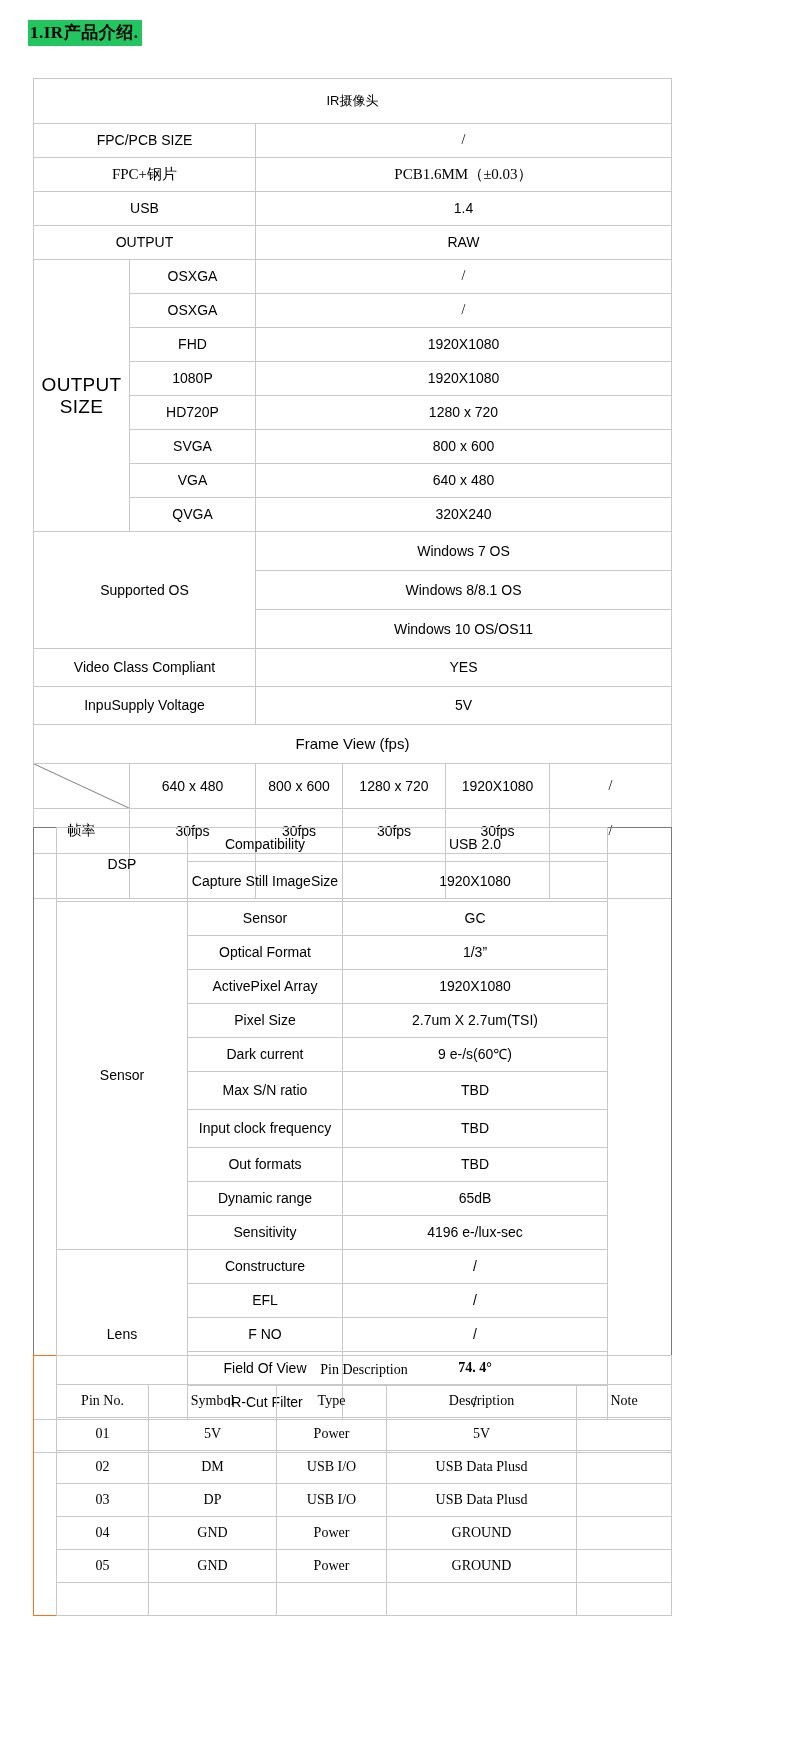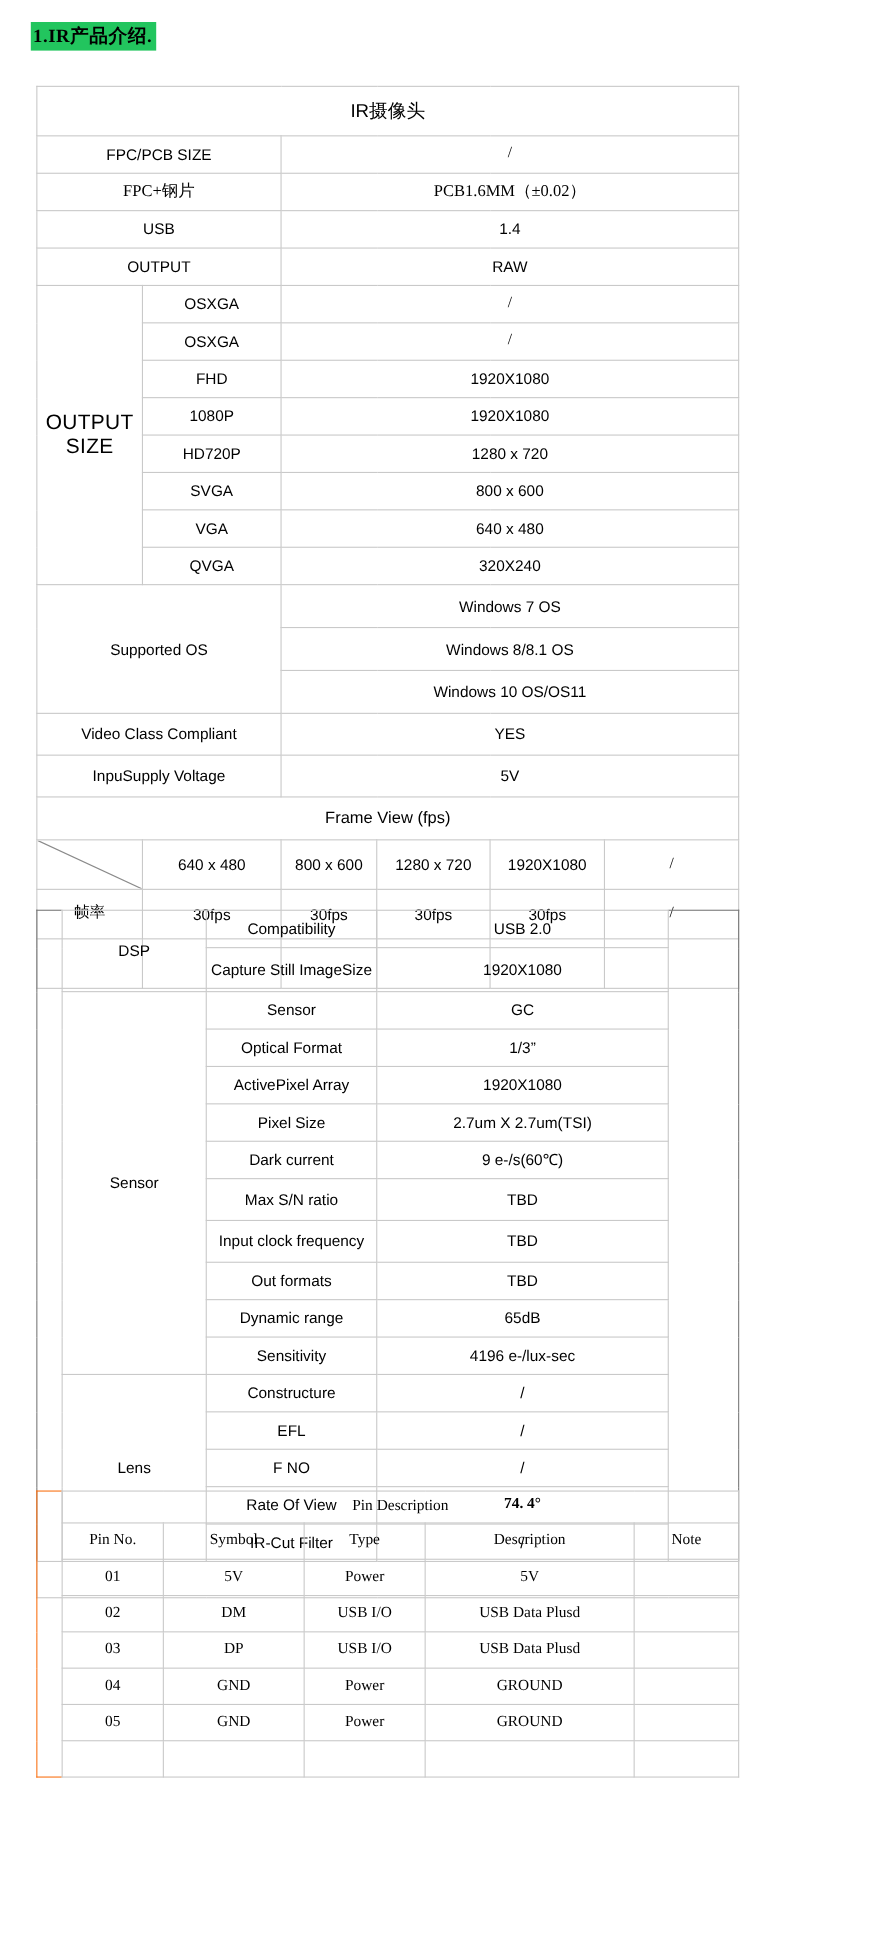--- a/index.html
+++ b/index.html
@@ -48,21 +48,21 @@
   
   .tbl-main {
     position: absolute;
     left: 33px;
     top: 78px;
     width: 638px;
     border: 1px solid #7a7a7a;
   }
   .tbl-main td { height: 27px; }
   .tbl-main .title-cell {
-    font-size: 17px;
+    font-size: 13px;
     height: 38px;
     font-family: "Liberation Sans", sans-serif;
   }
   .tbl-main .lbl { font-size: 14px; }
   .tbl-main .val { font-size: 14px; }
   .tbl-main .outsize-cell {
     font-size: 19px;
     letter-spacing: .3px;
   }
   .tbl-main .fpc-steel { font-family: "Liberation Serif", serif; font-size: 15px; }
@@ -128,21 +128,21 @@
     <tr>
       <td class="title-cell" colspan="6">IR摄像头</td>
     </tr>
 
     <tr>
       <td class="lbl" colspan="2">FPC/PCB SIZE</td>
       <td class="val slash-cell" colspan="4">/</td>
     </tr>
     <tr>
       <td class="lbl fpc-steel" colspan="2">FPC+钢片</td>
-      <td class="val pcb-val" colspan="4">PCB1.6MM（±0.02）</td>
+      <td class="val pcb-val" colspan="4">PCB1.6MM（±0.03）</td>
     </tr>
     <tr>
       <td class="lbl" colspan="2">USB</td>
       <td class="val" colspan="4">1.4</td>
     </tr>
     <tr>
       <td class="lbl" colspan="2">OUTPUT</td>
       <td class="val" colspan="4">RAW</td>
     </tr>
 
@@ -305,21 +305,21 @@
     </tr>
     <tr>
       <td>EFL</td>
       <td class="slash-cell">/</td>
     </tr>
     <tr>
       <td>F NO</td>
       <td class="slash-cell">/</td>
     </tr>
     <tr>
-      <td>Rate Of View</td>
+      <td>Field Of View</td>
       <td class="fov">74. 4°</td>
     </tr>
     <tr>
       <td>IR-Cut Filter</td>
       <td class="slash-cell">/</td>
     </tr>
 
     <tr>
       <td colspan="5" style="height:26px"></td>
     </tr>

